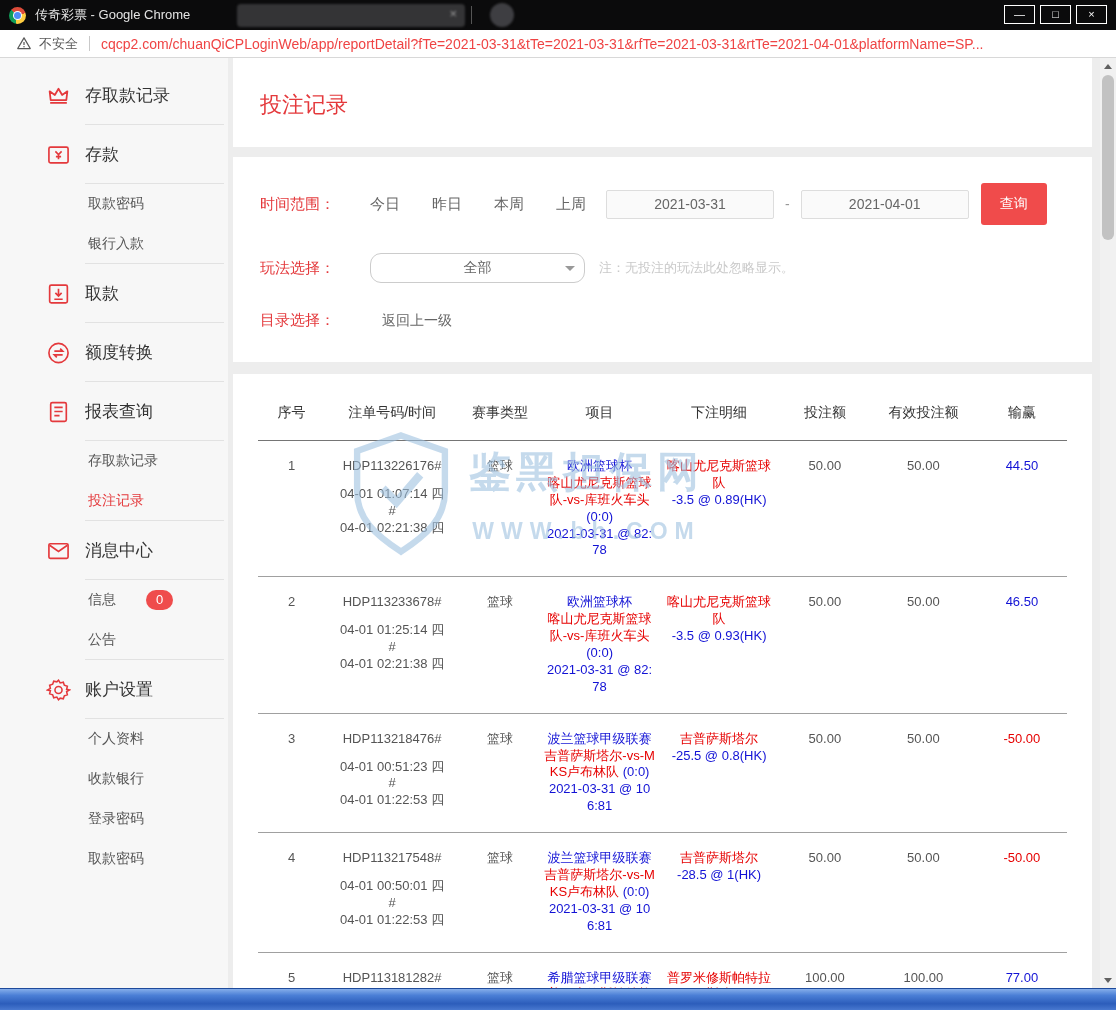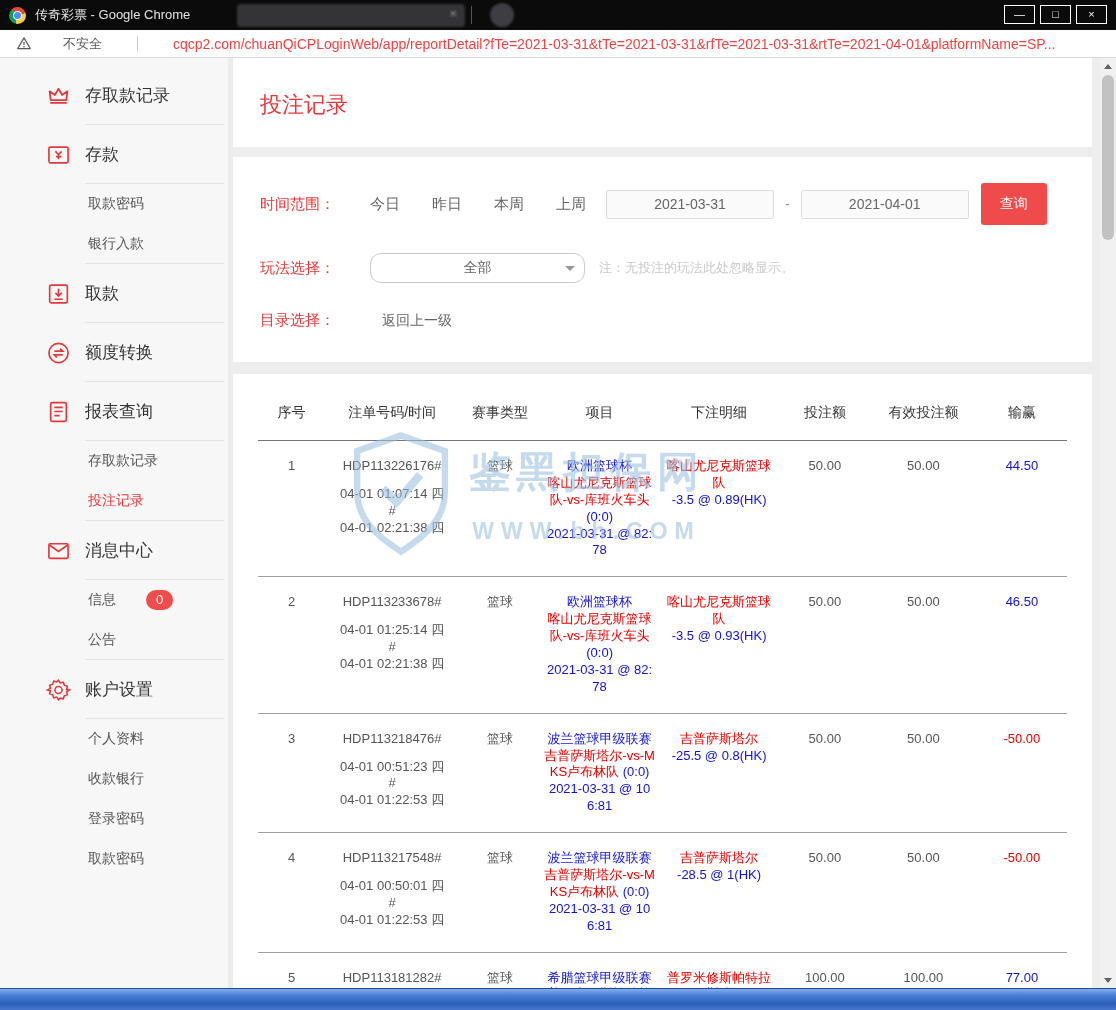--- a/index.html
+++ b/index.html
@@ -14,21 +14,21 @@
   .chrome-logo::after { content: ""; position: absolute; inset: 5px; background: #4e8df5; border-radius: 50%; }
   .win-title { color: #e4e4e4; font-size: 13px; margin-left: 9px; white-space: nowrap; }
   .redact-tab { position: absolute; left: 237px; top: 4px; width: 228px; height: 23px; background: #343436; border-radius: 4px; filter: blur(1.2px); }
   .redact-tab::after { content: "×"; color: #9a9a9a; position: absolute; right: 8px; top: 2px; font-size: 13px; }
   .redact-sep { position: absolute; left: 471px; top: 6px; width: 1px; height: 18px; background: #555; }
   .redact-dot { position: absolute; left: 490px; top: 3px; width: 24px; height: 24px; border-radius: 50%; background: #3e3e42; filter: blur(1px); }
   .win-controls { position: absolute; right: 9px; top: 5px; display: flex; gap: 5px; }
   .win-btn { width: 31px; height: 19px; border: 1px solid #ffffff; color: #fff; font-size: 11px; line-height: 17px; text-align: center; cursor: default; }
 
   
-  .addressbar { height: 28px; background: #fff; border-bottom: 1px solid #d8d8d8; display: flex; align-items: center; padding: 0 16px; gap: 24px; }
+  .addressbar { height: 28px; background: #fff; border-bottom: 1px solid #d8d8d8; display: flex; align-items: center; padding: 0 16px; }
   .warn-icon { width: 16px; height: 15px; flex: 0 0 auto; display: inline-flex; }
   .warn-icon svg { width: 100%; height: 100%; }
   .sec-label { color: #5a5a5a; font-size: 13px; margin-left: 7px; white-space: nowrap; }
   .addr-sep { width: 1px; height: 15px; background: #c9c9c9; margin: 0 11px; }
   .url-text { color: #ef4444; font-size: 14px; white-space: nowrap; overflow: hidden; }
 
   
   .page { display: flex; height: 930px; position: relative; }
   .sidebar { width: 228px; background: #f7f7f7; padding-top: 8px; flex: 0 0 auto; }
   .main { flex: 1 1 auto; margin: 0 8px 0 5px; display: flex; flex-direction: column; overflow: hidden; }

